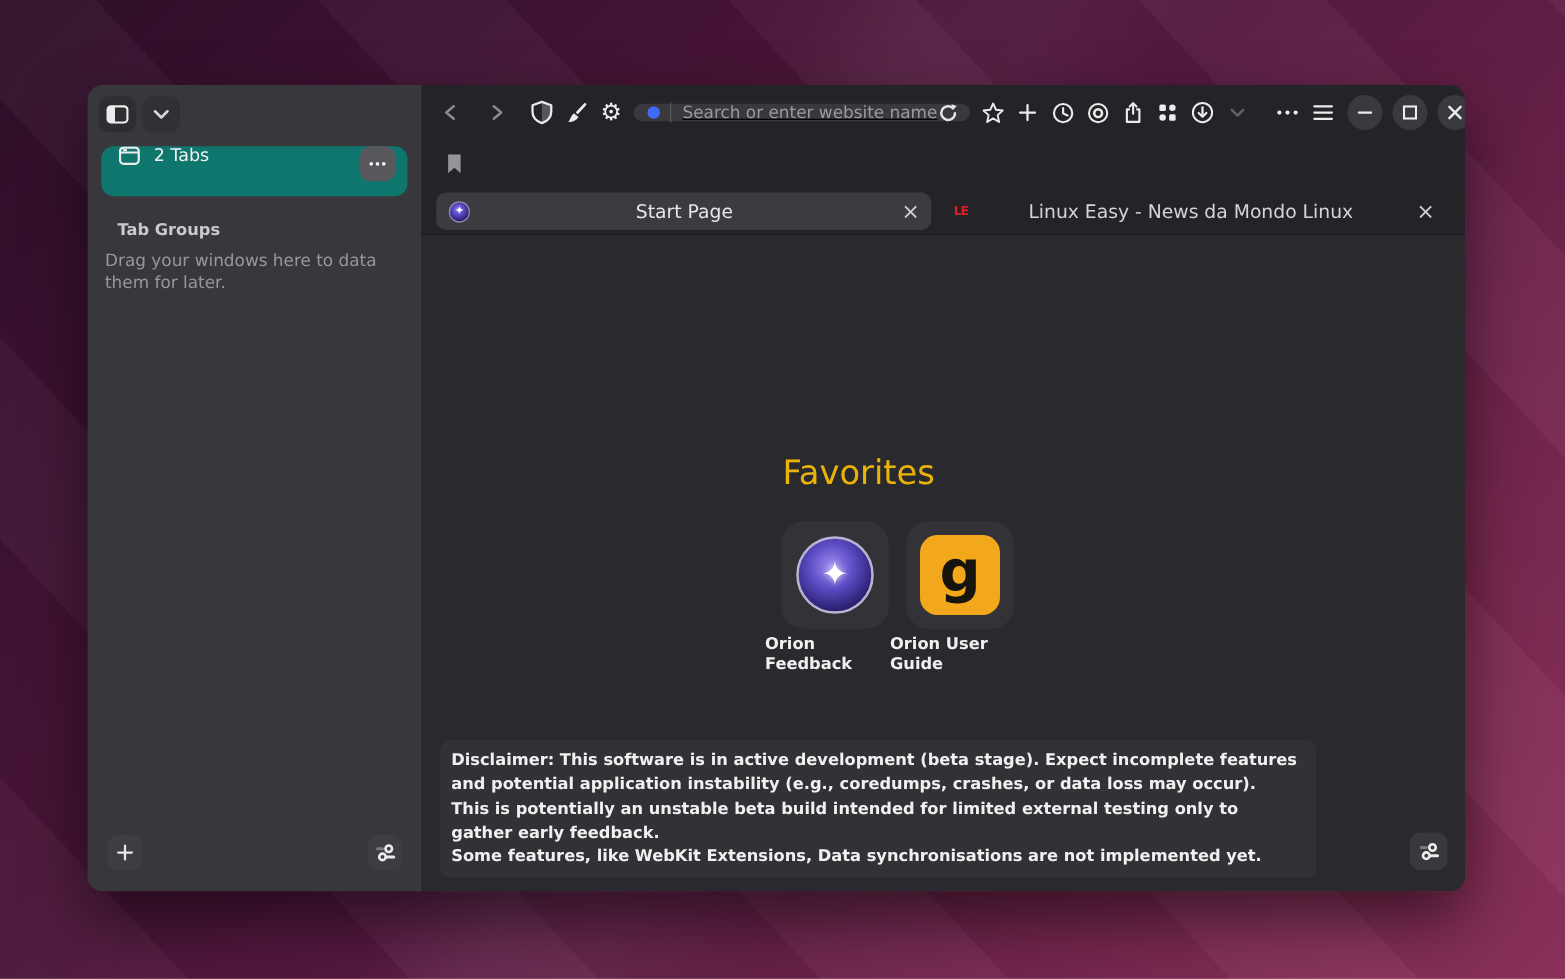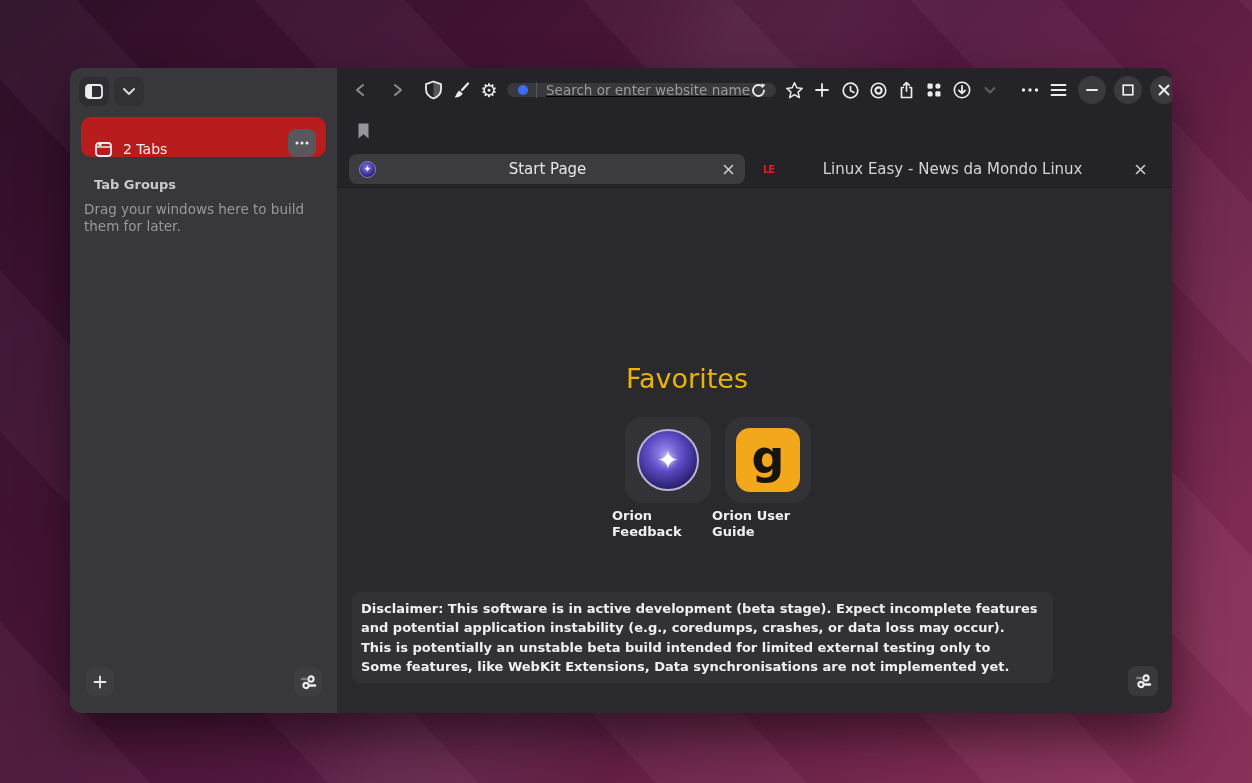--- a/index.html
+++ b/index.html
@@ -13,22 +13,22 @@
 
   .window { position:absolute; left:70px; top:68px; width:1102px; height:645px;
             border-radius:12px; overflow:hidden; display:flex;
             box-shadow:0 22px 48px rgba(0,0,0,0.5); }
 
   
   .sidebar { width:267px; background:#38383c; position:relative; flex:0 0 267px; }
   .sbtn { position:absolute; background:#2e2e32; border-radius:8px; display:flex; align-items:center; justify-content:center; cursor:pointer; }
   .sb-toggle { left:9px; top:9px; width:30px; height:29px; }
   .sb-chev   { left:44px; top:9px; width:30px; height:29px; background:#313135; }
-  .tabs-row { position:absolute; left:11px; top:49px; width:245px; height:40px; background:#b91c1c;
-              border-radius:10px; display:flex; align-items:flex-end; padding:0 10px 0 14px; }
+  .tabs-row { position:absolute; left:11px; top:49px; width:245px; height:40px; background:#0f766e;
+              border-radius:10px; display:flex; align-items:flex-start; padding:0 10px 0 14px; }
   .tabs-row .label { color:#f0f0f0; font-size:14px; margin-left:11px; flex:1; }
   .row-ellipsis { width:28px; height:28px; background:#58585c; border-radius:8px; display:flex; align-items:center; justify-content:center; }
   .tg-head { position:absolute; left:24px; top:109px; font-size:13px; font-weight:bold; color:#c9c9cb; }
   .tg-hint { position:absolute; left:14px; top:133px; width:230px; font-size:13.5px; color:#98989c; line-height:17px; }
   .sb-plus { left:16px; bottom:17px; width:28px; height:28px; background:#3e3e42; }
   .sb-tune { right:15px; bottom:17px; width:28px; height:28px; background:#3e3e42; left:auto; }
 
   
   .main { flex:1; display:flex; flex-direction:column; background:#242428; min-width:0; }
   .toolbar { height:44px; display:flex; align-items:center; padding:0 0 0 10px; flex:0 0 44px; }
@@ -119,21 +119,21 @@
       <span class="row-ellipsis">
         <svg width="14" height="4" viewBox="0 0 14 4">
           <circle cx="2" cy="2" r="1.5" fill="#f0f0f0"></circle>
             <circle cx="7" cy="2" r="1.5" fill="#f0f0f0"></circle>
             <circle cx="12" cy="2" r="1.5" fill="#f0f0f0"></circle>
         </svg>
       </span>
     </div>
 
     <div class="tg-head">Tab Groups</div>
-    <div class="tg-hint">Drag your windows here to build them for later.</div>
+    <div class="tg-hint">Drag your windows here to data them for later.</div>
 
     <div class="sbtn sb-plus">
       <span>
         <svg width="14" height="14" viewBox="0 0 14 14">
           <line x1="7" y1="1.5" x2="7" y2="12.5" stroke="#e8e8ea" stroke-width="1.8" stroke-linecap="round"></line>
           <line x1="1.5" y1="7" x2="12.5" y2="7" stroke="#e8e8ea" stroke-width="1.8" stroke-linecap="round"></line>
         </svg>
       </span>
     </div>
     <div class="sbtn sb-tune">
@@ -326,20 +326,21 @@
             </div>
           </div>
           <div class="fav-label">Orion User Guide</div>
         </div>
       </div>
 
       <div class="disclaimer">
         <div>Disclaimer: This software is in active development (beta stage). Expect incomplete features</div>
         <div>and potential application instability (e.g., coredumps, crashes, or data loss may occur).</div>
         <div>This is potentially an unstable beta build intended for limited external testing only to</div>
+        <div>gather early feedback.</div>
         <div>Some features, like WebKit Extensions, Data synchronisations are not implemented yet.</div>
       </div>
 
       <div class="content-tune">
         <span>
           <svg width="17" height="16" viewBox="0 0 17 16">
             <line x1="2" y1="5" x2="6" y2="5" stroke="#7a7a7e" stroke-width="2.4" stroke-linecap="round"></line>
             <circle cx="11" cy="5" r="2.6" fill="none" stroke="#ececec" stroke-width="2.1"></circle>
             <circle cx="6" cy="11.5" r="2.6" fill="none" stroke="#ececec" stroke-width="2.1"></circle>
             <line x1="9.5" y1="11.5" x2="15" y2="11.5" stroke="#ececec" stroke-width="2.4" stroke-linecap="round"></line>

